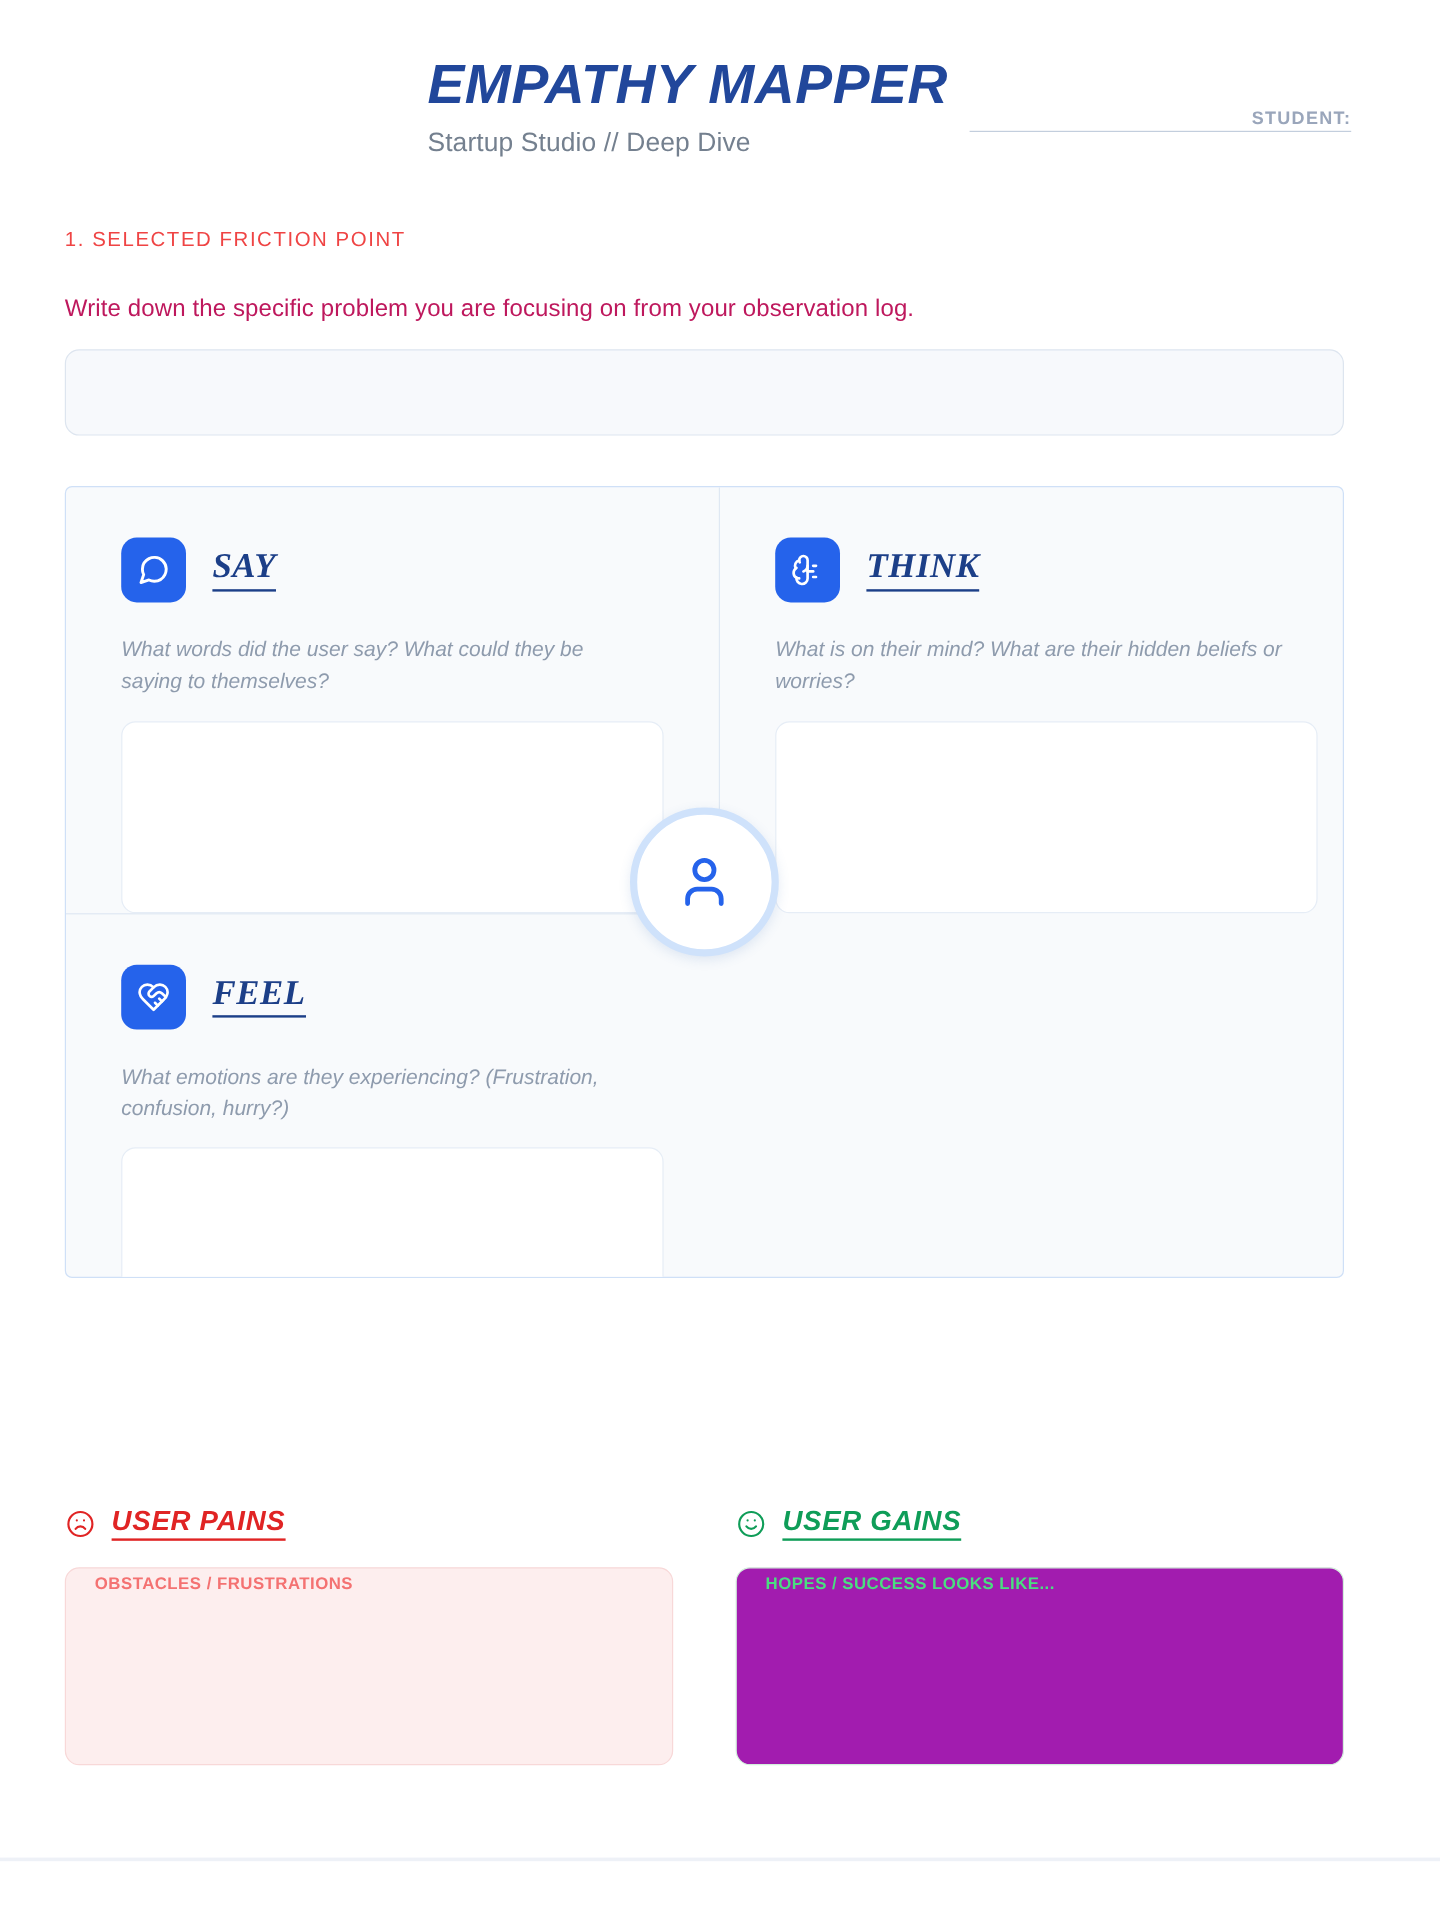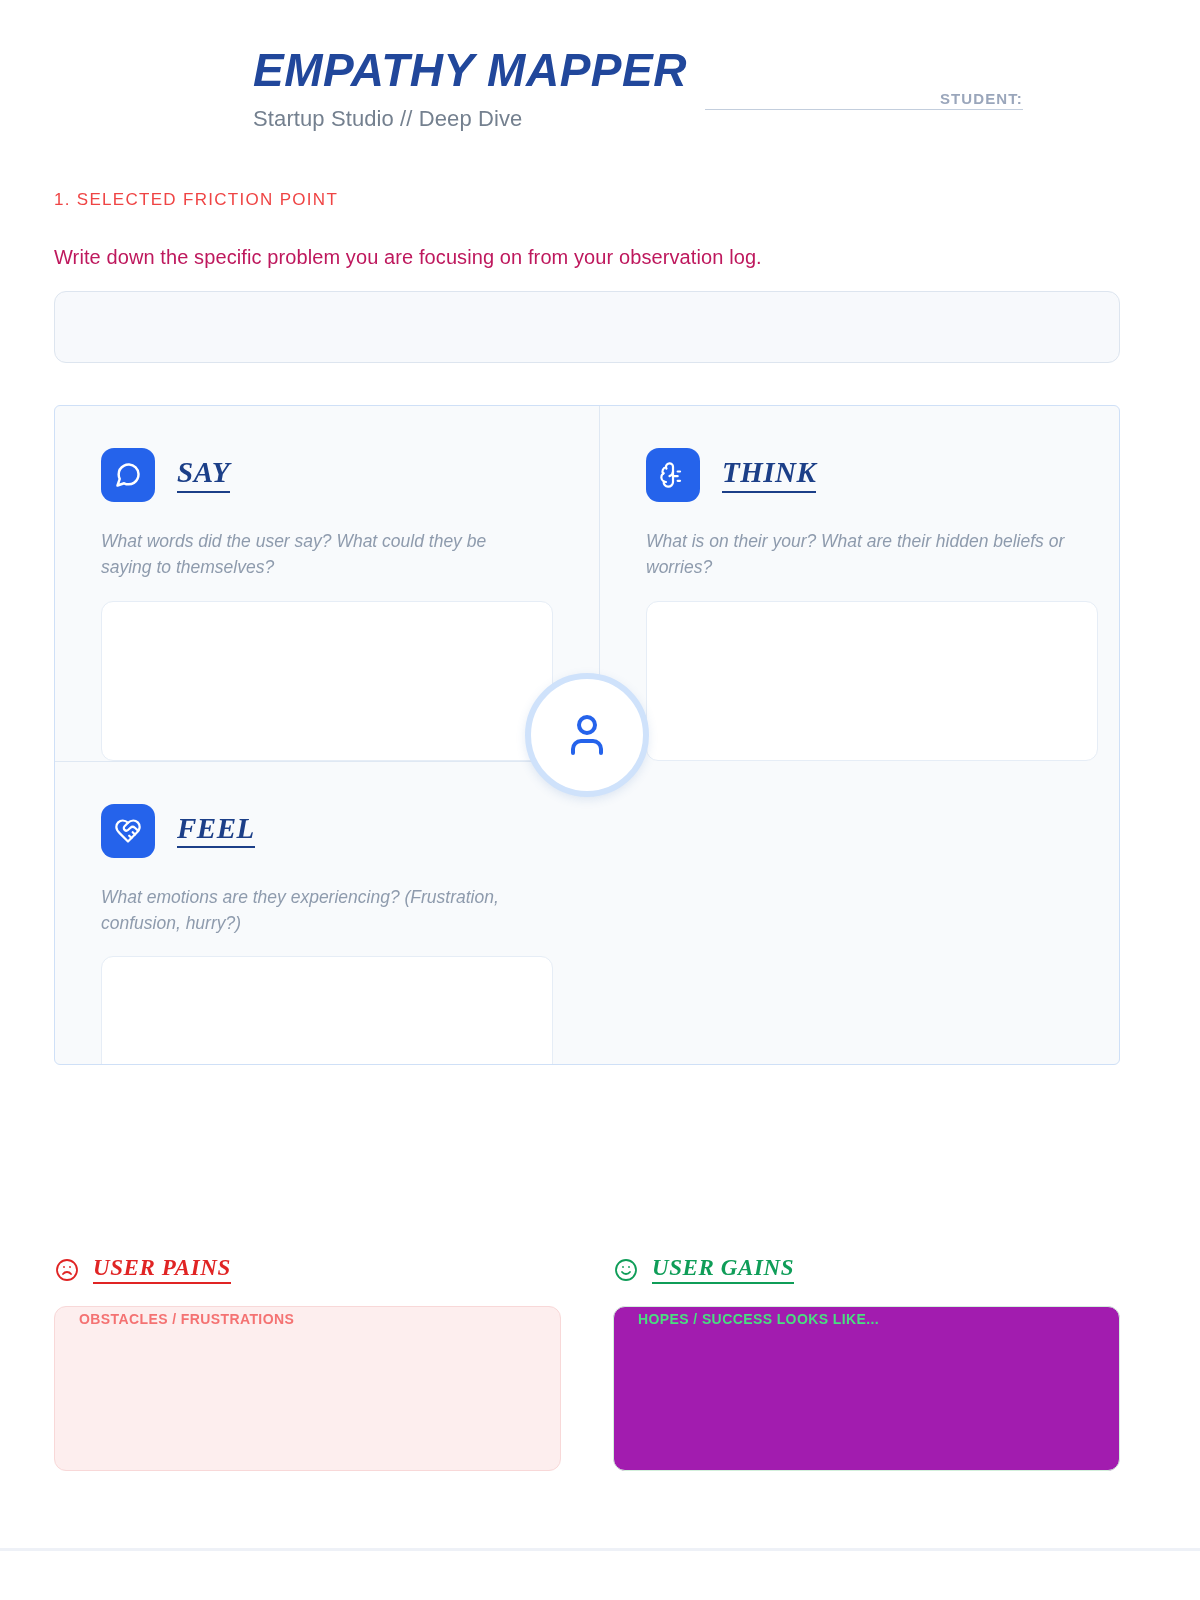--- a/index.html
+++ b/index.html
@@ -21,22 +21,21 @@
   }
 
   
   .header {
     position: absolute;
     left: 54px;
     top: 46px;
     width: 1072px;
     display: flex;
     align-items: flex-start;
-    justify-content: center;
-    margin-left: 48px;
+    justify-content: flex-end;
   }
   .header-left { display: block; }
   .app-title {
     font-size: 46px;
     font-weight: bold;
     font-style: italic;
     color: #21479b;
     letter-spacing: 0.5px;
     line-height: 1.05;
     white-space: nowrap;
@@ -205,21 +204,21 @@
   }
   .pg-emoji {
     width: 26px;
     height: 26px;
     display: flex;
     align-items: center;
     justify-content: center;
     flex: 0 0 auto;
   }
   .pg-title {
-    font-family: Liberation Serif, serif;
+    font-family: Liberation Sans, sans-serif;
     font-size: 23px;
     font-weight: bold;
     font-style: italic;
     letter-spacing: 0.6px;
     padding-bottom: 2px;
     line-height: 1.1;
   }
   .pg-title.pain  { color: #e02424; border-bottom: 2.5px solid #e02424; }
   .pg-title.gain  { color: #0f9d58; border-bottom: 2.5px solid #0f9d58; }
 
@@ -297,21 +296,21 @@
               <path d="M6.003 5.125A3 3 0 0 0 6.401 6.5"></path>
               <path d="M3.477 10.896a4 4 0 0 1 .585-.396"></path>
               <path d="M6 18a4 4 0 0 1-1.967-.516"></path>
               <path d="M12 13h4"></path>
               <path d="M16 9h2"></path>
               <path d="M16 17h2"></path>
             </svg>
           </div>
           <div class="quad-title">THINK</div>
         </div>
-        <div class="quad-desc">What is on their your? What are their hidden beliefs or worries?</div>
+        <div class="quad-desc">What is on their mind? What are their hidden beliefs or worries?</div>
         <div class="quad-box"></div>
       </div>
 
       <div class="quad">
         <div class="quad-head">
           <div class="quad-icon">
             <svg width="28" height="28" viewBox="0 0 24 24" fill="none" stroke="#ffffff" stroke-width="1.9" stroke-linecap="round" stroke-linejoin="round">
               <path d="M19 14c1.49-1.46 3-3.21 3-5.5A5.5 5.5 0 0 0 16.5 3c-1.76 0-3 .5-4.5 2-1.5-1.5-2.74-2-4.5-2A5.5 5.5 0 0 0 2 8.5c0 2.3 1.5 4.05 3 5.5l7 7Z"></path>
               <path d="M12 5 9.04 7.96a2.17 2.17 0 0 0 0 3.08c.82.82 2.13.85 3 .07l2.07-1.9a2.82 2.82 0 0 1 3.79 0l2.96 2.66"></path>
               <path d="m18 15-2-2"></path>

